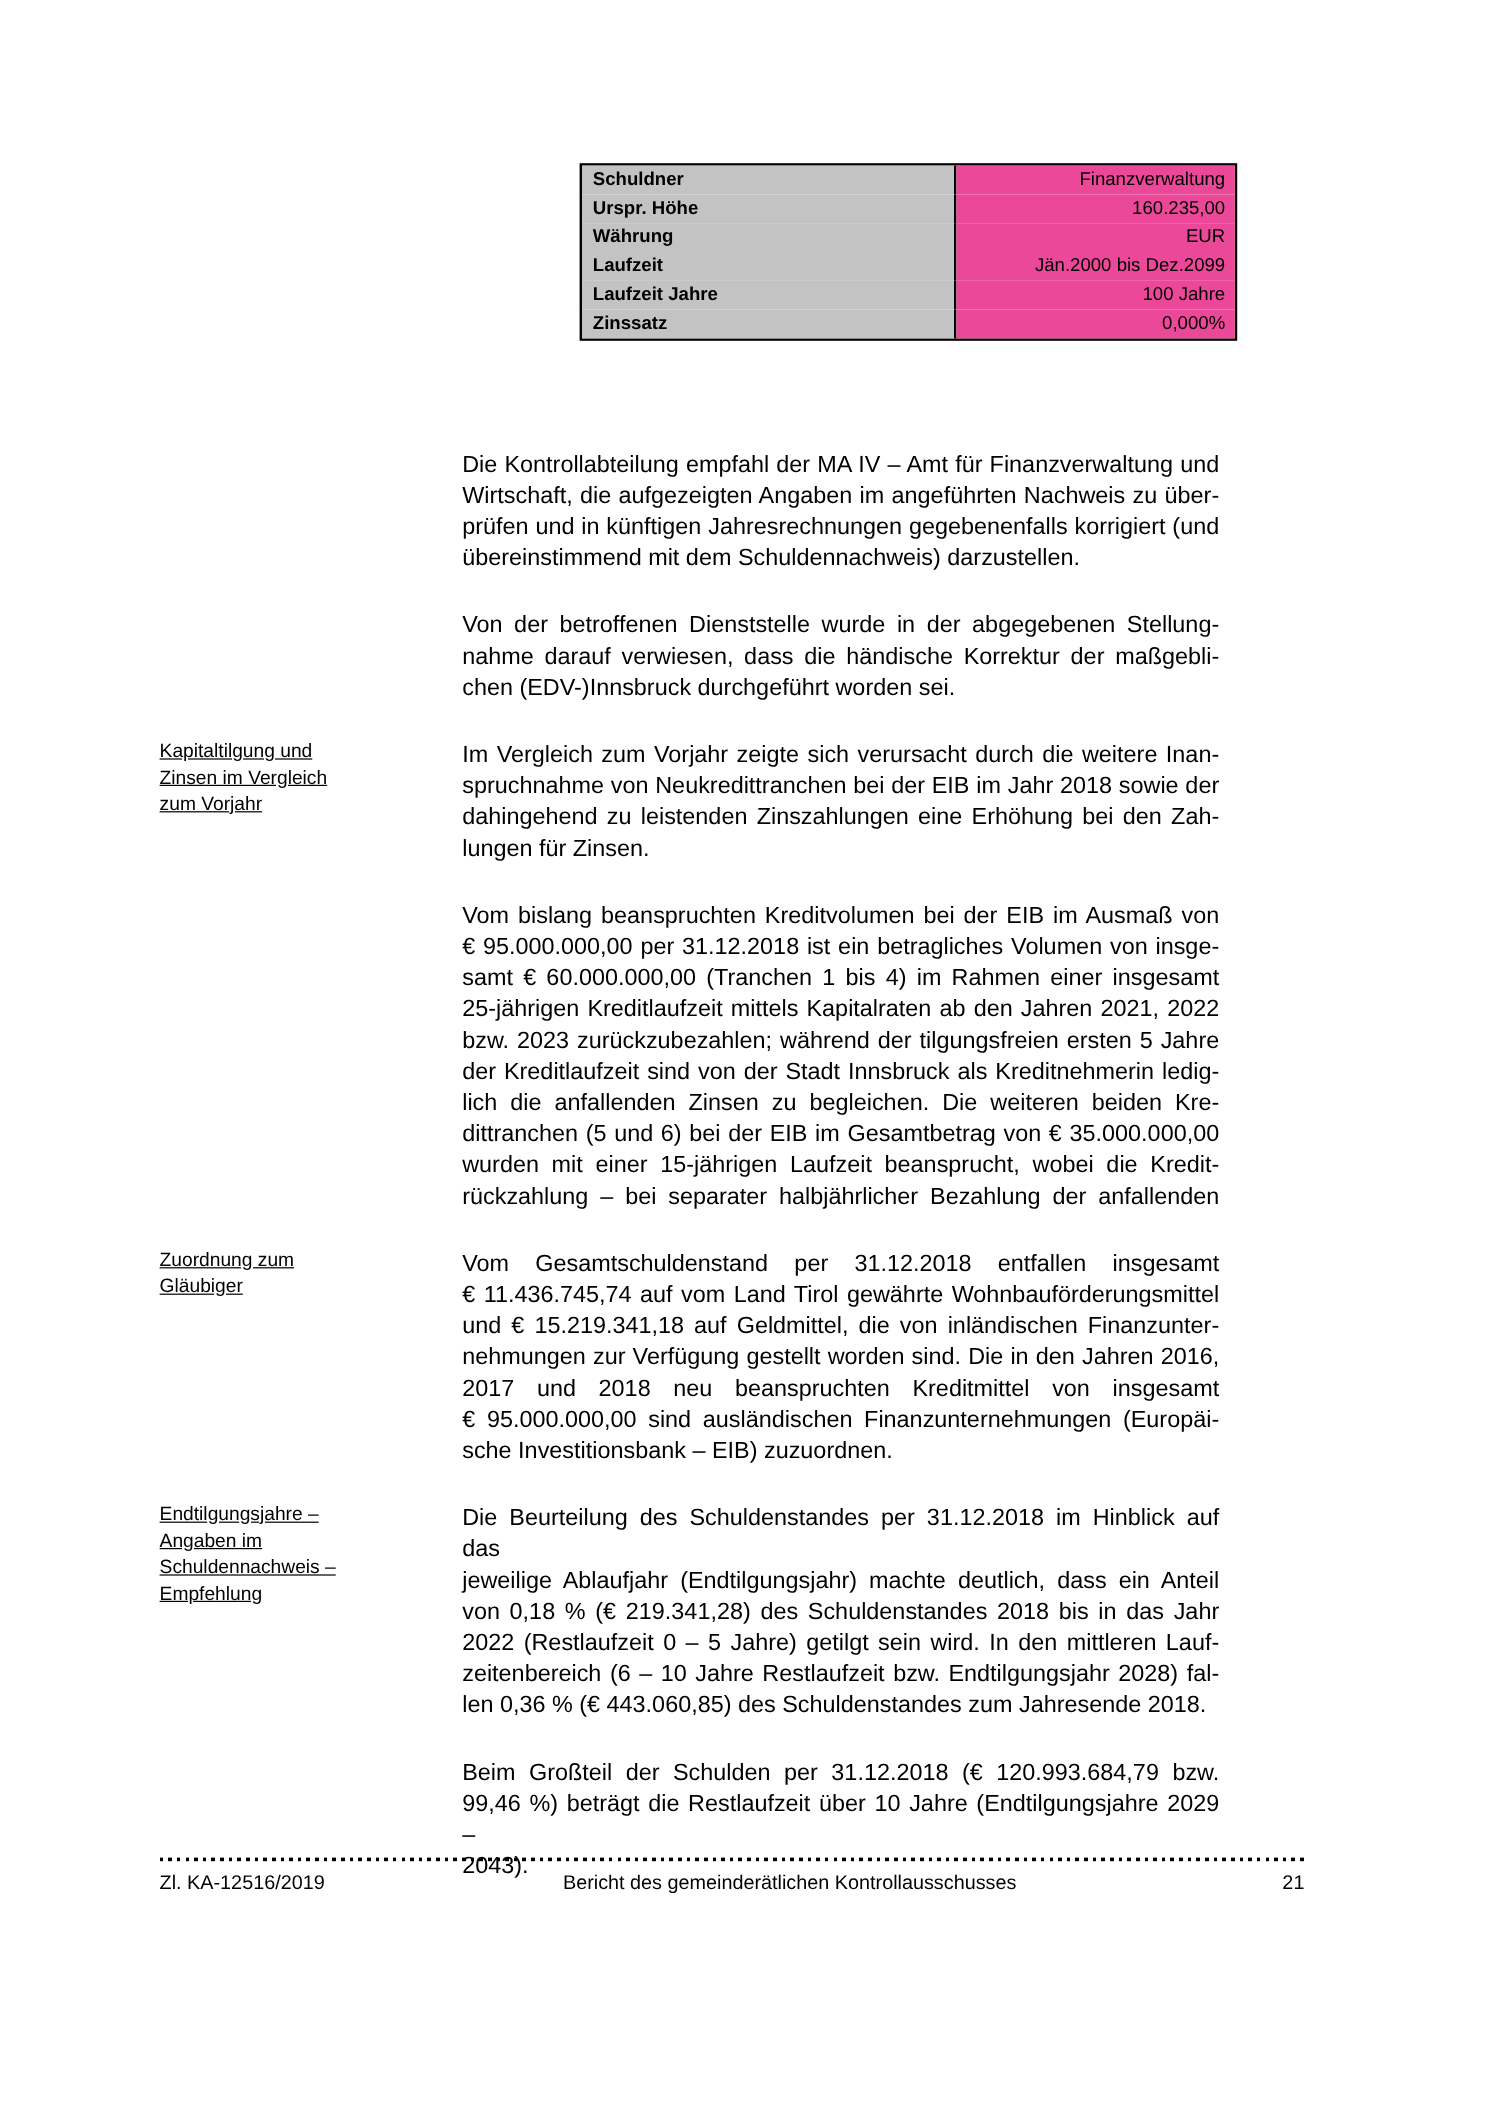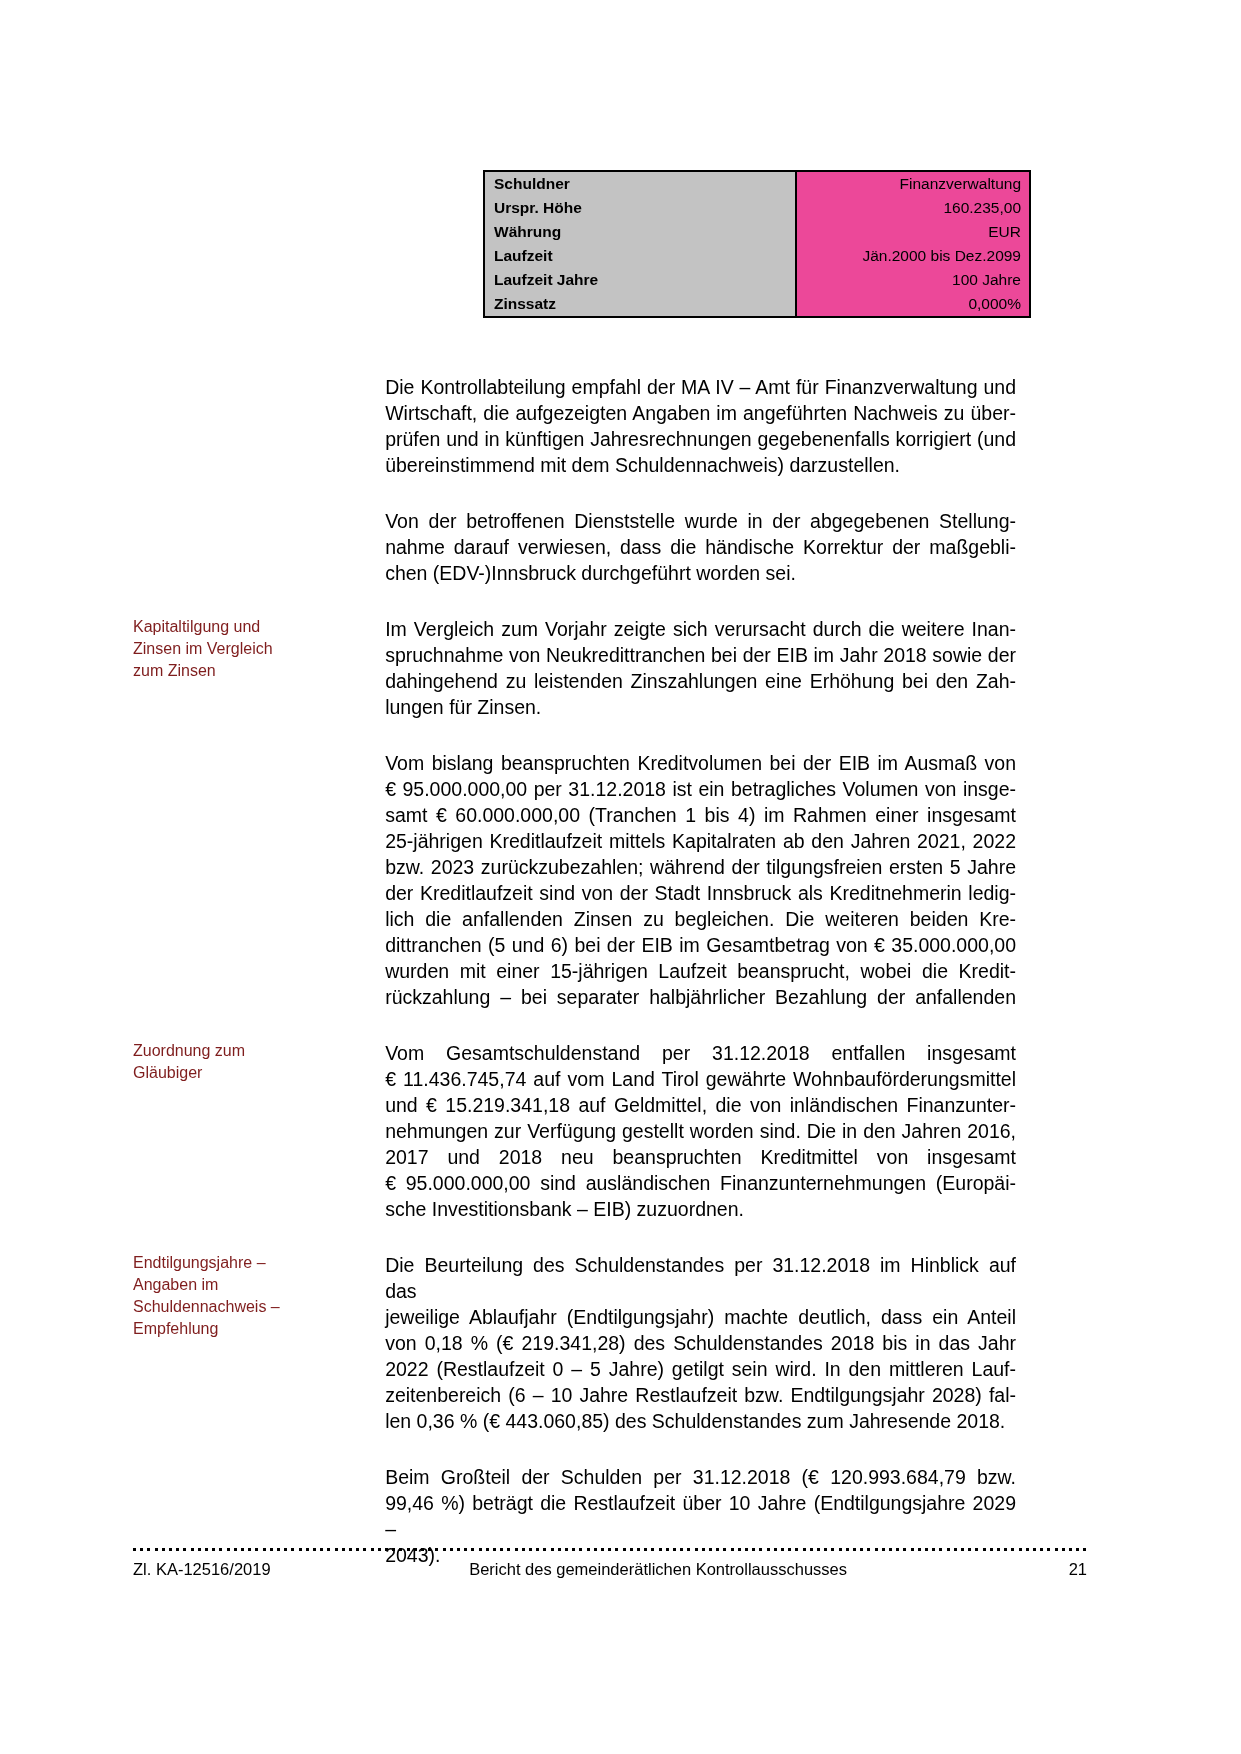--- a/index.html
+++ b/index.html
@@ -8,21 +8,21 @@
     width:1241px; height:1754px;
     margin:0 auto;
     background:#ffffff;
     font-family:"Liberation Sans","DejaVu Sans",sans-serif;
     color:#000;
     overflow:hidden;
   }
 
   
   .debt-table {
-    position:absolute; top:170px; left:483px; width:548px;
+    position:absolute; top:136px; left:483px; width:548px;
     border:2px solid #000;
     font-size:15.5px; line-height:18px;
     box-sizing:border-box;
   }
   .t-row { display:flex; }
   .t-label {
     width:312px; box-sizing:border-box;
     background:#c3c3c3;
     border-right:2px solid #000;
     font-weight:bold;
@@ -35,21 +35,22 @@
     background:#ec4899;
     white-space:nowrap;
   }
 
   
   .sections { position:absolute; top:374px; left:133px; width:883px; }
   .section { display:flex; margin-bottom:30px;gap:48px; }
   .margin-col {
     width:215px; box-sizing:border-box; padding-right:20px;
     font-size:16px; line-height:22px;
-    color:#7f1d1d;
+    color:#000000;
+    text-decoration:underline;
   }
   .body-col { width:668px; font-size:19.5px; line-height:26px; }
   .jline { text-align:justify; text-align-last:justify; }
   .jline.last { text-align-last:left; }
 
   
   .footer { position:absolute; top:1548px; left:133px; width:954px; }
   .dotted-rule {
     height:3px;
     background:repeating-linear-gradient(to right,#000 0 3px,transparent 3px 7.2px);
@@ -110,21 +111,21 @@
         <div class="body-col">
           <div class="jline">Von der betroffenen Dienststelle wurde in der abgegebenen Stellung-</div>
           <div class="jline">nahme darauf verwiesen, dass die händische Korrektur der maßgebli-</div>
           <div class="jline last">chen (EDV-)Innsbruck durchgeführt worden sei.</div>
         </div>
       </div>
       <div class="section">
         <div class="margin-col">
           <div class="mline">Kapitaltilgung und</div>
           <div class="mline">Zinsen im Vergleich</div>
-          <div class="mline">zum Zinsen</div>
+          <div class="mline">zum Vorjahr</div>
         </div>
         <div class="body-col">
           <div class="jline">Im Vergleich zum Vorjahr zeigte sich verursacht durch die weitere Inan-</div>
           <div class="jline">spruchnahme von Neukredittranchen bei der EIB im Jahr 2018 sowie der</div>
           <div class="jline">dahingehend zu leistenden Zinszahlungen eine Erhöhung bei den Zah-</div>
           <div class="jline last">lungen für Zinsen.</div>
         </div>
       </div>
       <div class="section">
         <div class="margin-col"></div>

